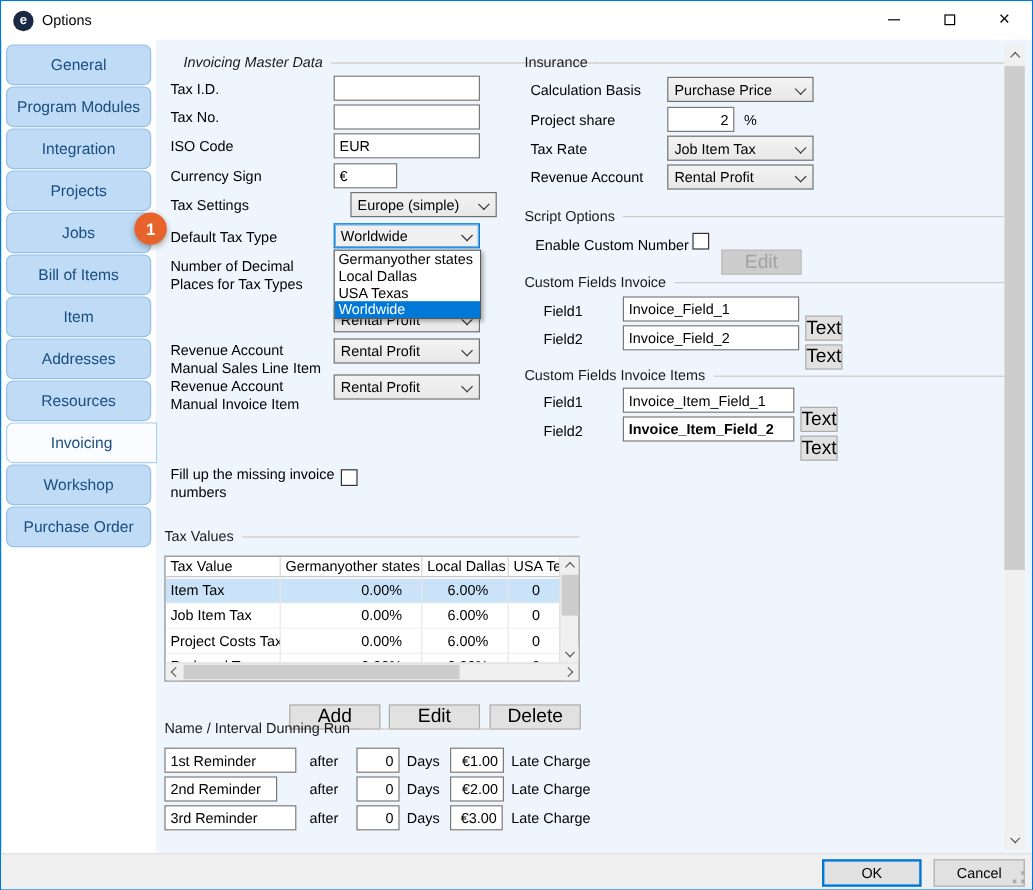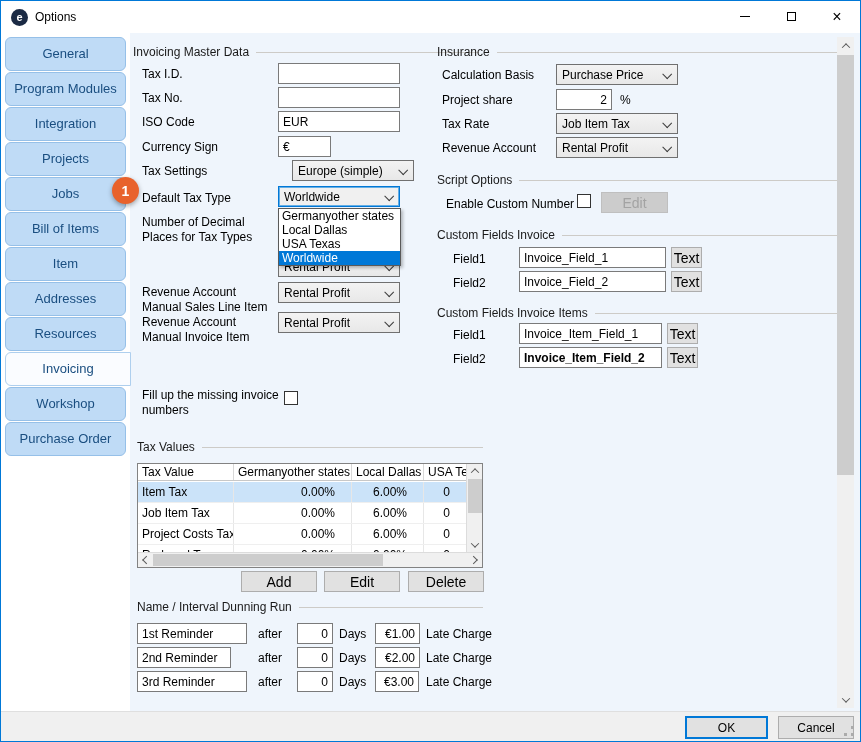--- a/index.html
+++ b/index.html
@@ -29,21 +29,21 @@
   .group-title { font-size: 12px; color: #1a1a1a; white-space: nowrap; }
   .group-line { flex: 1; height: 1px; background: #CDCBC7; margin-left: 7px; margin-top: 2px; }
 
   .lbl { position: absolute; font-size: 12px; color: #000; line-height: 15px; }
   .tb { position: absolute; height: 21px; border: 1px solid #7A7A7A; background: #fff; font: 12px "Liberation Sans", sans-serif; padding: 0 4px; color: #000; }
   .tb.num { text-align: right; }
   .combo { position: absolute; height: 21px; width: 122px; background: linear-gradient(#F3F3F3,#E8E8E8); border: 1px solid #707070; display: flex; align-items: center; padding-left: 5px; cursor: pointer; }
   .combo.focused { border: 1px solid #0078D7; box-shadow: inset 0 0 0 1px #66AEE4; background: #F0F0F0; }
   .chev { position: absolute; right: 7px; top: 6px; width: 7px; height: 7px; border-right: 1px solid #3c3c3c; border-bottom: 1px solid #3c3c3c; transform: rotate(45deg); transform-origin: 60% 60%; }
   .cb { position: absolute; width: 14px; height: 14px; border: 1px solid #333; background: #fff; cursor: pointer; }
-  .btn { position: absolute; height: 21px; background: #E1E1E1; border: 1px solid #ADADAD; font-size: 14px; display: flex; align-items: center; justify-content: center; cursor: pointer; }
+  .btn { position: absolute; height: 21px; background: #E1E1E1; border: 1px solid #ADADAD; font-size: 16px; display: flex; align-items: center; justify-content: center; cursor: pointer; margin-top: 16px; }
   .btn.disabled { background: #CCCCCC; border-color: #BFBFBF; color: #A3A3A3; cursor: default; }
 
   
   .ddlist { position: absolute; left: 277px; top: 207px; width: 123px; background: #fff; border: 1px solid #5A5A5A; z-index: 10; box-shadow: 2px 2px 3px rgba(0,0,0,0.25); }
   .dditem { height: 14px; line-height: 14px; padding-left: 3px; font-size: 12px; cursor: pointer; white-space: nowrap; overflow: hidden; }
   .dditem.selected { background: #0078D7; color: #fff; }
 
   
   .taxtable { position: absolute; left: 136px; top: 462px; width: 346px; height: 105px; border: 1px solid #828282; background: #fff; overflow: hidden; }
   .tt-header { display: flex; height: 17px; border-bottom: 1px solid #C8C8C8; background: #fff; }
@@ -107,21 +107,21 @@
     <div class="tab selected" style="top:319px">Invoicing</div>
     <div class="tab" style="top:284px">Resources</div>
     <div class="tab" style="top:354px">Workshop</div>
     <div class="tab" style="top:389px">Purchase Order</div>
   </div>
 
   <div class="content-bg"></div>
 
   <div class="main">
 
-    <div class="group" style="left:132px; top:43px; width:346px;">
+    <div class="group" style="left:152px; top:43px; width:346px;font-style:italic;">
       <span class="group-title">Invoicing Master Data</span>
       <span class="group-line"></span>
     </div>
 
     <span class="lbl" style="left:141px; top:66px;">Tax I.D.</span>
     <input class="tb" style="left: 277px; top: 62px; width: 122px;" value="">
 
     <span class="lbl" style="left:141px; top:90px;">Tax No.</span>
     <input class="tb" style="left: 277px; top: 86px; width: 122px;" value="">
 

